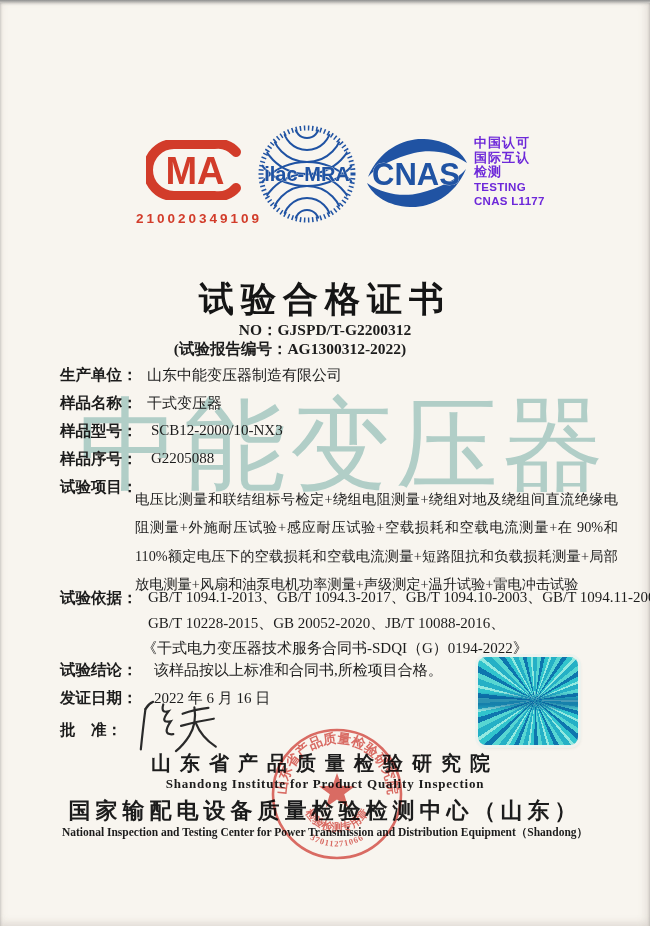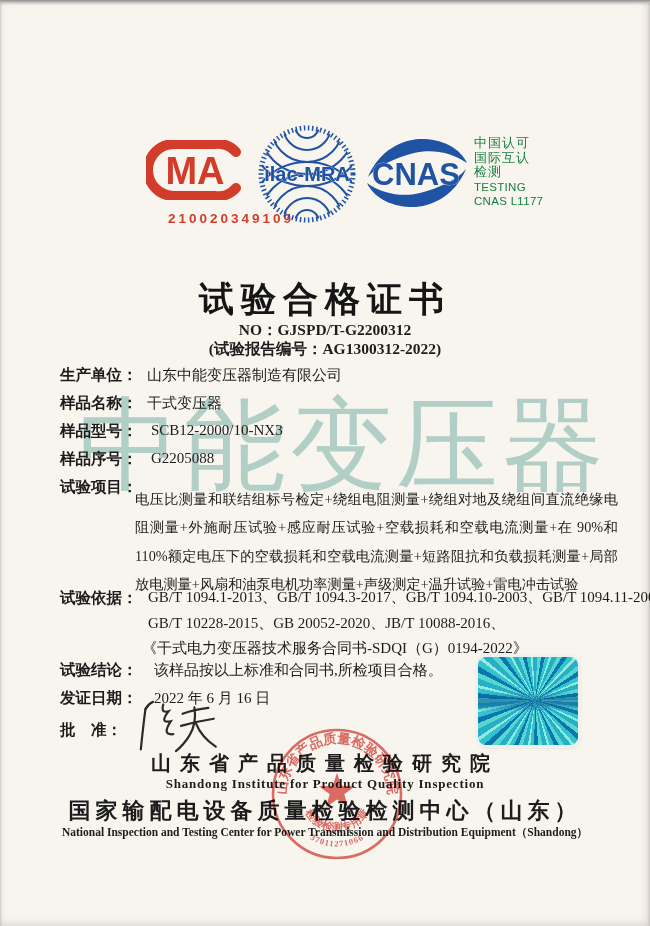--- a/index.html
+++ b/index.html
@@ -6,30 +6,30 @@
   #paper{
     position:relative;width:650px;height:926px;overflow:hidden;
     background:#f8f5ef;
     font-family:"Liberation Serif","DejaVu Serif",serif;
     color:#1c1c1c;
     box-shadow:inset 0 3px 3px rgba(90,90,90,.45), inset -4px 0 10px rgba(120,110,100,.12), inset 0 -3px 8px rgba(120,110,100,.12);
   }
   .abs{position:absolute;}
   
   .cma-num{left:136px;top:211px;color:#d23c2a;font-family:"Liberation Sans",sans-serif;
-    font-weight:bold;font-size:13.5px;letter-spacing:3px;margin-left:32px;}
-  .cnas-side{left:474px;top:136px;color:#15803d;line-height:14.5px;
-    font-family:"Liberation Sans",sans-serif;font-weight:normal;}
+    font-weight:bold;font-size:13.5px;letter-spacing:3px;}
+  .cnas-side{left:474px;top:136px;color:#6d28d9;line-height:14.5px;
+    font-family:"Liberation Sans",sans-serif;font-weight:bold;}
   .cnas-side .cn{font-size:13px;letter-spacing:1px;}
   .cnas-side .en{font-size:11.5px;letter-spacing:.3px;}
   
   .title{left:0;top:276px;width:650px;text-align:center;font-size:35px;font-weight:bold;
     letter-spacing:7px;color:#151515;}
   .no-line{left:0;top:320px;width:650px;text-align:center;font-size:15.5px;font-weight:bold;}
-  .report-line{left:0;top:339px;width:580px;text-align:center;font-size:15.5px;font-weight:bold;margin-left:35px;}
+  .report-line{left:0;top:339px;width:580px;text-align:center;font-size:15.5px;font-weight:bold;}
   
   .lbl{position:absolute;left:60px;font-size:15.5px;font-weight:bold;white-space:nowrap;z-index:2;}
   .val{position:absolute;left:138px;font-size:15px;white-space:nowrap;z-index:2;margin-left:9px;}
   .items-text{position:absolute;left:135px;top:485px;width:483px;font-size:14.2px;
     line-height:28.4px;text-align:justify;z-index:2;}
   .basis-line{position:absolute;left:148px;font-size:15px;white-space:nowrap;z-index:2;}
   
   .watermark{left:78px;top:378px;font-size:102px;letter-spacing:4px;color:#0f766e;
     opacity:.30;white-space:nowrap;z-index:1;font-weight:normal;}
   

